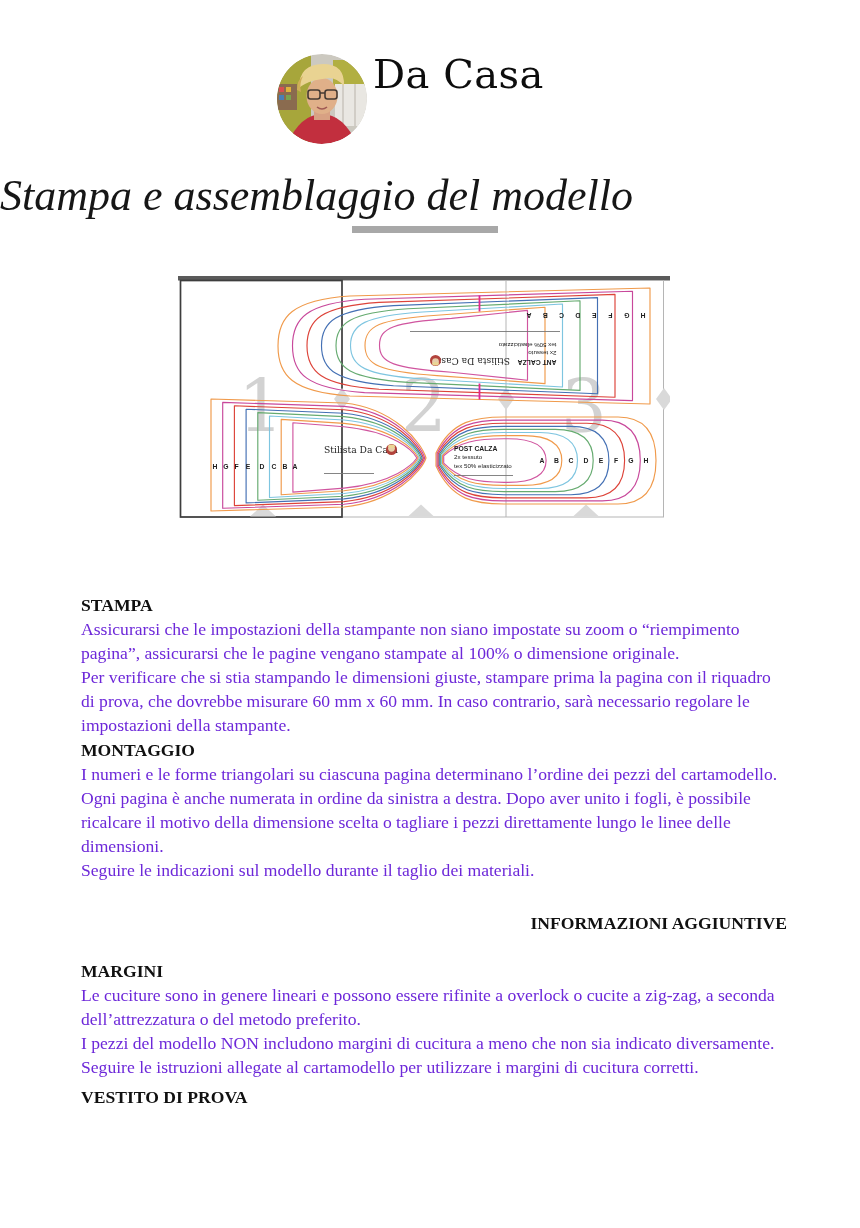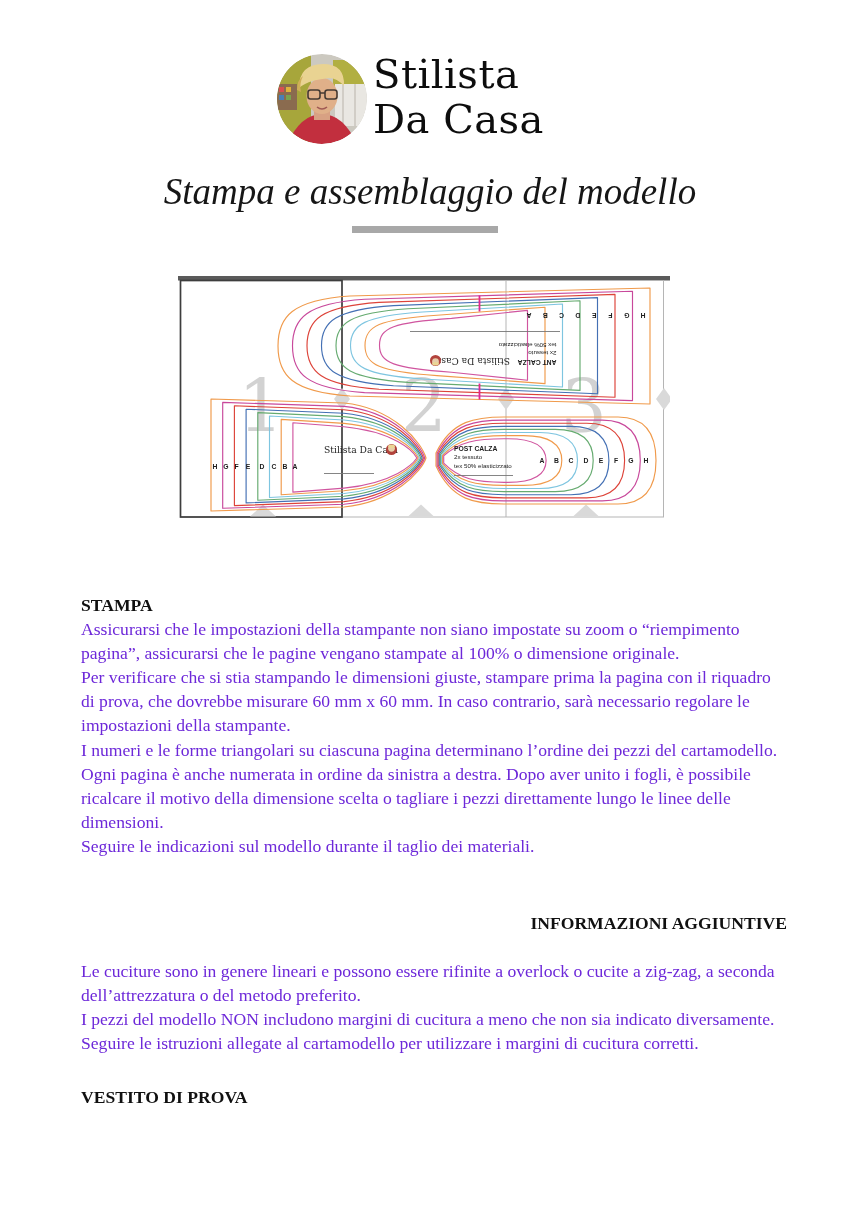--- a/index.html
+++ b/index.html
@@ -4,22 +4,22 @@
 <style>
   * { margin:0; padding:0; box-sizing:border-box; }
   html,body { background:#ffffff; }
   .page {
     position:relative; width:860px; height:1228px; background:#ffffff;
     font-family:"Liberation Serif", serif; color:#141414; overflow:hidden;
   }
   .avatar { position:absolute; left:277px; top:54px; width:90px; height:90px; border-radius:50%; overflow:hidden; }
   .wordmark { position:absolute; left:373px; top:52px; font-family:"DejaVu Serif", serif; color:#0d0d0d; }
   .wordmark .wm-line { font-size:40px; line-height:45px; letter-spacing:0.5px; }
-  .doc-title { position:absolute; left:0; top:170px; width:860px; text-align:center;
-    font-family:"Liberation Serif", serif; font-style:italic; font-size:37px; color:#161616; }
+  .doc-title { position:absolute; left:0; top:170px; width:860px; text-align:left;
+    font-family:"Liberation Serif", serif; font-style:italic; font-size:44px; color:#161616; }
   .title-rule { position:absolute; left:352px; top:226px; width:146px; height:7px; background:#a8a8a8; }
   .figure-wrap { position:absolute; left:178px; top:272px; width:492px; height:252px; }
   .sections { position:absolute; left:0; top:0; width:860px; height:1228px; }
   .section { position:absolute; left:81px; width:706px; }
   .section h3 { font-size:17.6px; line-height:24px; font-weight:bold; color:#101010; font-family:"Liberation Serif", serif; }
   .section p { font-size:17.6px; line-height:24px; color:#6d28d9; }
 </style>
 </head>
 <body>
 
@@ -50,21 +50,20 @@
         <path d="M22,34 Q22,10 46,10 Q68,10 67,32 Q60,24 52,24 Q34,26 28,30 Q24,32 22,34 Z" fill="#e9d392"></path>
         <path d="M20,36 Q20,26 26,22 Q22,30 24,38 Z" fill="#cfae59"></path>
         <rect x="31" y="36" width="12" height="9" rx="2.5" fill="none" stroke="#443a33" stroke-width="1.6"></rect>
         <rect x="48" y="36" width="12" height="9" rx="2.5" fill="none" stroke="#443a33" stroke-width="1.6"></rect>
         <line x1="43" y1="39" x2="48" y2="39" stroke="#443a33" stroke-width="1.4"></line>
         <path d="M40,53 Q45,57 50,53" fill="none" stroke="#a05a54" stroke-width="1.6"></path>
       </g>
     </svg>
   </div>
   <div class="wordmark">
-    <div class="wm-line">Stilista</div>
     <div class="wm-line">Da Casa</div>
   </div>
 
   <div class="doc-title">Stampa e assemblaggio del modello</div>
   <div class="title-rule"></div>
 
   <div class="figure-wrap">
     <svg id="figsvg" width="492" height="252" viewBox="0 0 492 252">
         <g>
           <rect x="0" y="4" width="492" height="4.5" fill="#5a5a5a"></rect>
@@ -175,27 +174,29 @@
       </svg>
   </div>
 
   <div class="sections" id="sections">
       <div class="section" style="top: 593px;">
         <h3>STAMPA</h3>
         <p>Assicurarsi che le impostazioni della stampante non siano impostate su zoom o “riempimento pagina”, assicurarsi che le pagine vengano stampate al 100% o dimensione originale.</p>
         <p>Per verificare che si stia stampando le dimensioni giuste, stampare prima la pagina con il riquadro di prova, che dovrebbe misurare 60 mm x 60 mm. In caso contrario, sarà necessario regolare le impostazioni della stampante.</p>
       </div>
       <div class="section" style="top: 738px;">
+        <h3>MONTAGGIO</h3>
         <p>I numeri e le forme triangolari su ciascuna pagina determinano l’ordine dei pezzi del cartamodello. Ogni pagina è anche numerata in ordine da sinistra a destra. Dopo aver unito i fogli, è possibile ricalcare il motivo della dimensione scelta o tagliare i pezzi direttamente lungo le linee delle dimensioni.</p>
         <p>Seguire le indicazioni sul modello durante il taglio dei materiali.</p>
       </div>
       <div class="section" style="top: 911px; text-align: right;">
         <h3>INFORMAZIONI AGGIUNTIVE</h3>
       </div>
       <div class="section" style="top: 959px;">
+        <h3>MARGINI</h3>
         <p>Le cuciture sono in genere lineari e possono essere rifinite a overlock o cucite a zig-zag, a seconda dell’attrezzatura o del metodo preferito.</p>
         <p>I pezzi del modello NON includono margini di cucitura a meno che non sia indicato diversamente. Seguire le istruzioni allegate al cartamodello per utilizzare i margini di cucitura corretti.</p>
       </div>
       <div class="section" style="top: 1079px; margin-top: 6px;">
         <h3>VESTITO DI PROVA</h3>
       </div>
     </div>
 
 </div>
 

